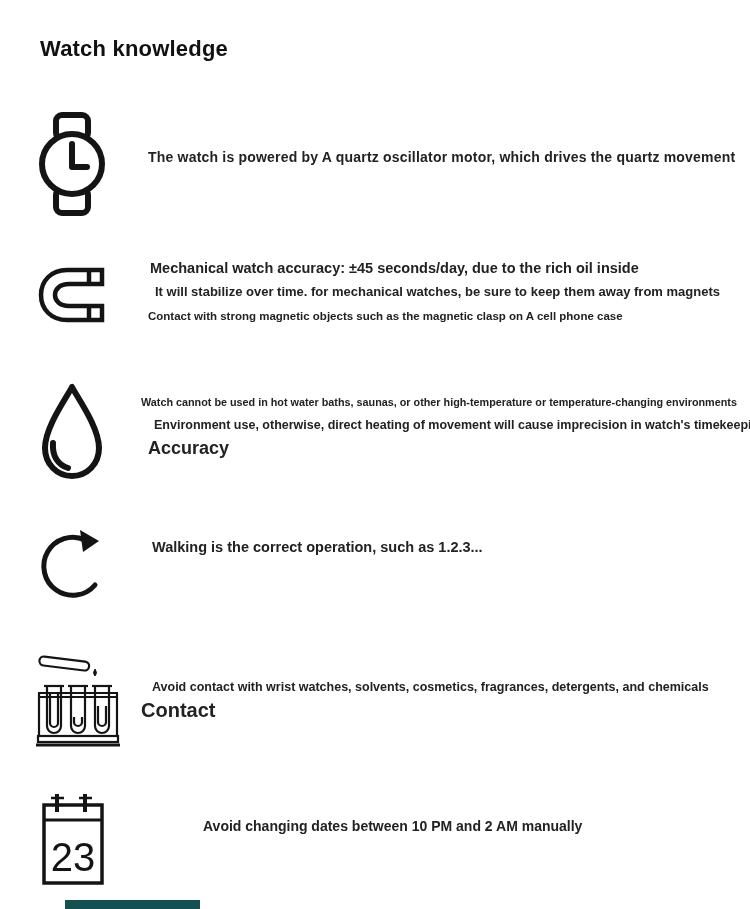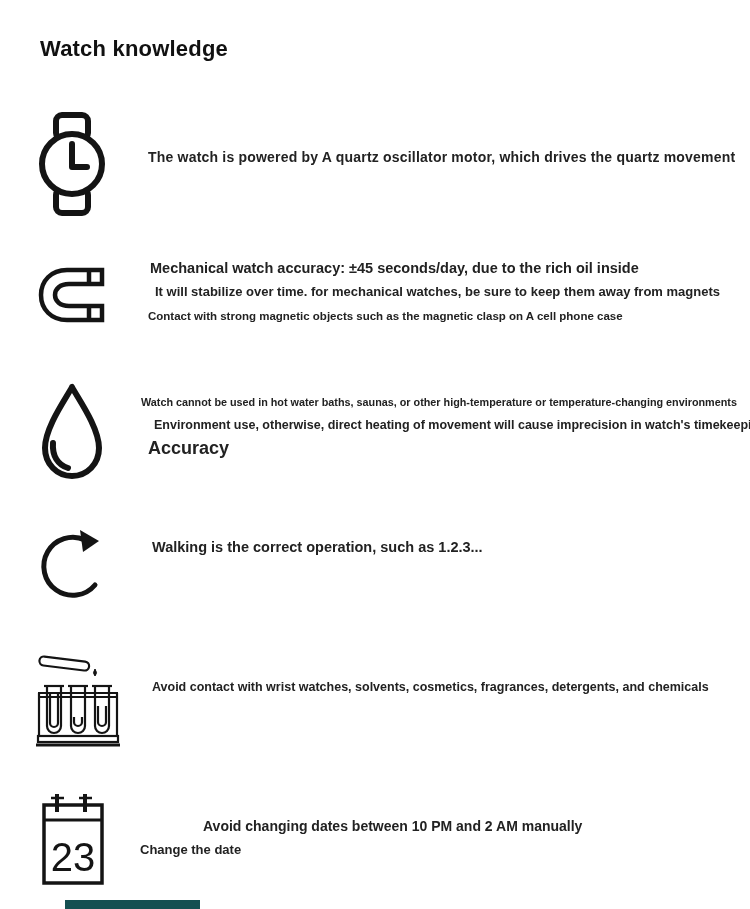--- a/index.html
+++ b/index.html
@@ -127,36 +127,36 @@
         <path d="M38 71 V76 A4 4 0 0 0 46 76 V71" class="st2"></path>
         <path d="M59 40 V80 A7 7 0 0 0 73 80 V40" class="st2"></path>
         <line x1="56" y1="40" x2="76" y2="40" class="st2"></line>
         <path d="M62 60 V76 A4 4 0 0 0 70 76 V60" class="st2"></path>
         <rect x="2" y="90" width="80" height="6" class="st2"></rect>
         <line x1="0" y1="99" x2="84" y2="99" stroke="#141414" stroke-width="3"></line>
       </svg>
     </div>
     <div class="lines" style="top:680px">
       <div class="line s5-l1">Avoid contact with wrist watches, solvents, cosmetics, fragrances, detergents, and chemicals</div>
+      <div class="line s5-l2">Contact</div>
     </div>
   </div>
 
   <div>
     <div class="icon" style="left:40px;top:793px;width:66px;height:94px">
       <svg viewBox="0 0 66 94">
         <line x1="17" y1="1" x2="17" y2="19" stroke="#141414" stroke-width="4"></line>
         <line x1="45" y1="1" x2="45" y2="19" stroke="#141414" stroke-width="4"></line>
         <line x1="11" y1="5" x2="24" y2="5" class="st25"></line>
         <line x1="39" y1="5" x2="52" y2="5" class="st25"></line>
         <rect x="4" y="12" width="58" height="78" class="st35"></rect>
         <line x1="4" y1="27" x2="62" y2="27" stroke="#141414" stroke-width="3"></line>
         <text x="33" y="78" font-size="40" text-anchor="middle" fill="#141414" font-family="Liberation Sans, sans-serif" font-weight="400">23</text>
       </svg>
     </div>
     <div class="lines" style="top:818px">
       <div class="line s6-l1">Avoid changing dates between 10 PM and 2 AM manually</div>
-      <div class="line s6-l2">Change the date</div>
     </div>
   </div>
 
   <div class="footer-bar" style="background: rgb(21, 80, 81);"></div>
 
 </div>
 
 </body></html>

